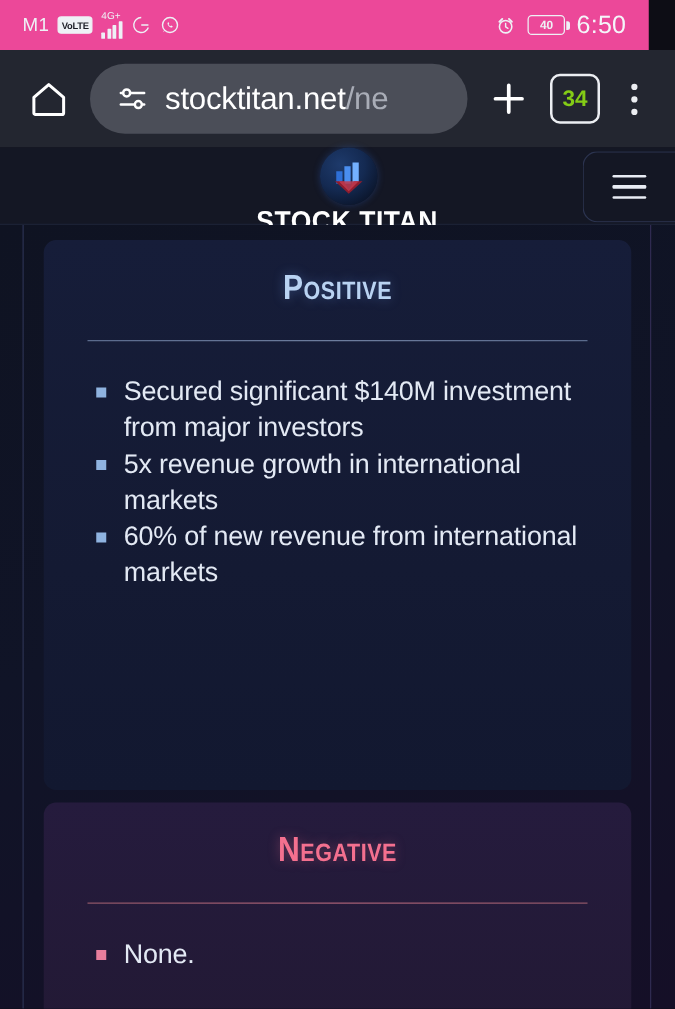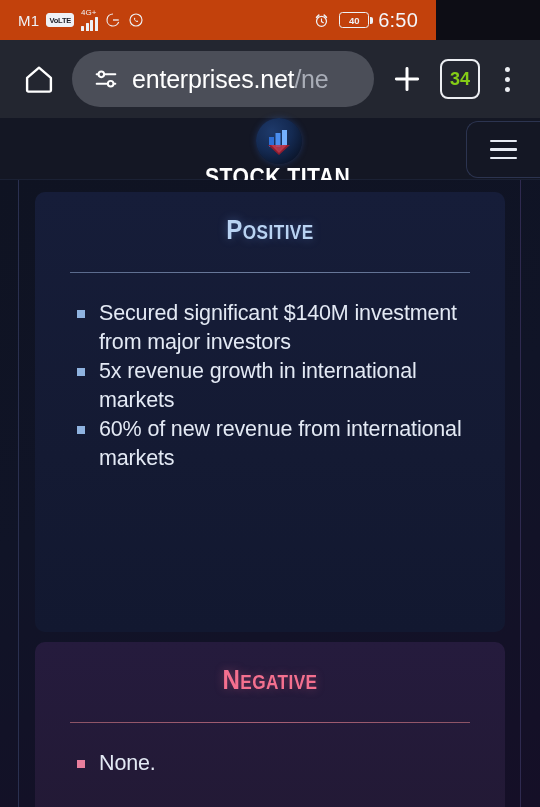--- a/index.html
+++ b/index.html
@@ -6,22 +6,22 @@
   html, body { width:540px; height:807px; }
   body {
     background:#0d0d15;
     font-family:"Liberation Sans", sans-serif;
     overflow:hidden;
     position:relative;
   }
 
   
   .statusbar{
-    height:40px; width:436px;
-    background:#c2410c;
+    height:40px; width:519px;
+    background:#ec4899;
     display:flex; align-items:center;
     padding:0 18px;
     color:#f2f4f8;
     position:relative;
   }
   .sb-left{ display:flex; align-items:center; gap:7px; }
   .sb-right{ display:flex; align-items:center; gap:9px; margin-left:auto; }
   .carrier{ font-size:15px; letter-spacing:.3px; color:#eef1f6; }
   .volte{
     border:1.6px solid #eef1f6; border-radius:3px;
@@ -213,21 +213,21 @@
 
   <div class="urlpill">
     <svg width="28" height="28" viewBox="0 0 24 24">
       <circle cx="8" cy="8" r="2.4" fill="none" stroke="#ffffff" stroke-width="1.7"></circle>
       <path d="M11.2 8H20" stroke="#ffffff" stroke-width="1.7" stroke-linecap="round"></path>
       <path d="M4 8h1.4" stroke="#ffffff" stroke-width="1.7" stroke-linecap="round"></path>
       <circle cx="16" cy="16" r="2.4" fill="none" stroke="#ffffff" stroke-width="1.7"></circle>
       <path d="M4 16h9.2" stroke="#ffffff" stroke-width="1.7" stroke-linecap="round"></path>
       <path d="M18.8 16H20" stroke="#ffffff" stroke-width="1.7" stroke-linecap="round"></path>
     </svg>
-    <span class="urltext"><span>enterprises.net</span><span class="dim">/ne</span></span>
+    <span class="urltext"><span>stocktitan.net</span><span class="dim">/ne</span></span>
   </div>
 
   <div class="plus-btn">
     <svg width="34" height="34" viewBox="0 0 24 24">
       <path d="M12 4.5v15M4.5 12h15" stroke="#ffffff" stroke-width="2.1" stroke-linecap="round"></path>
     </svg>
   </div>
 
   <div class="tabs-btn">34</div>
 

